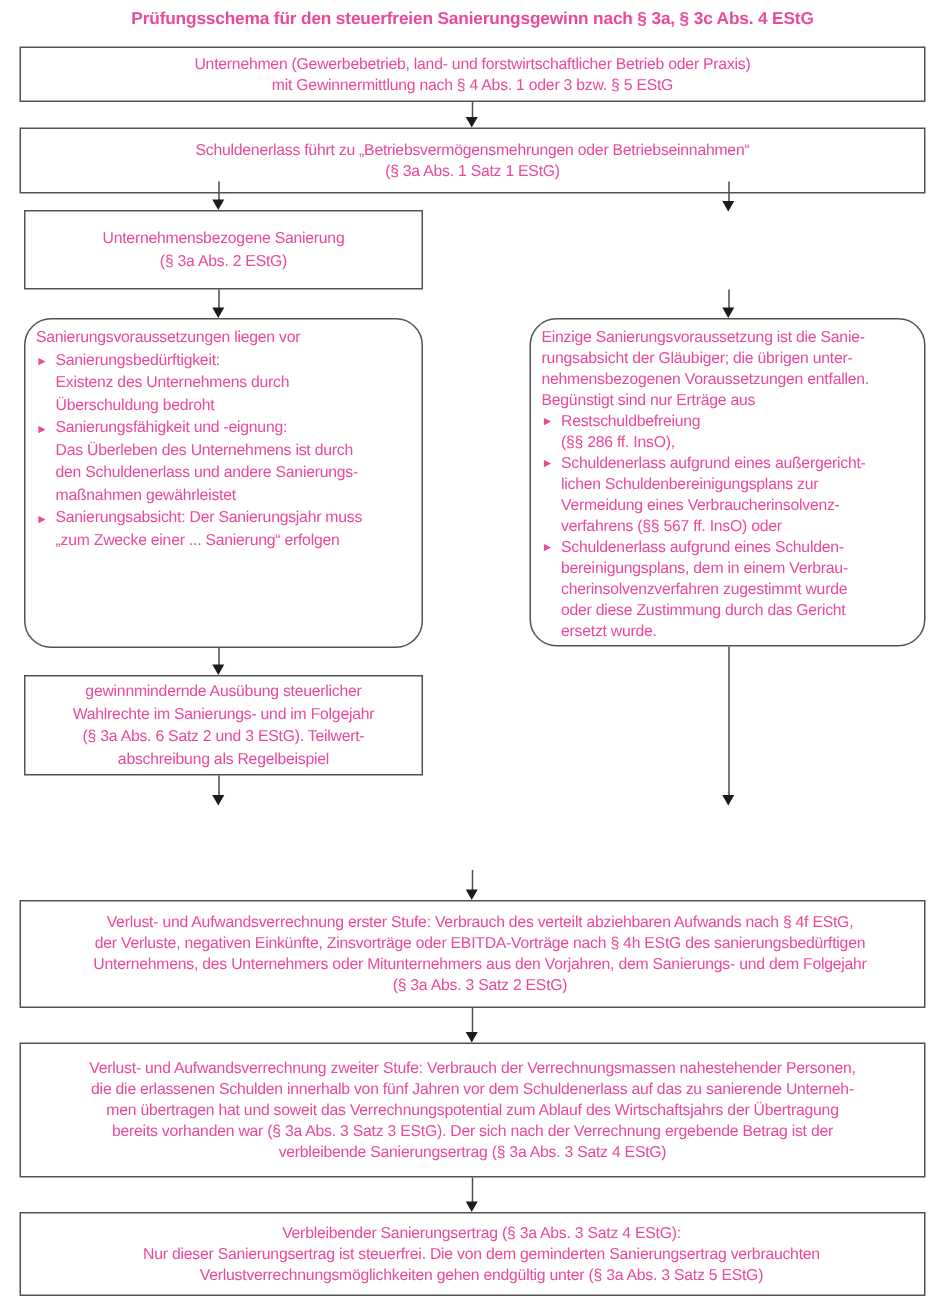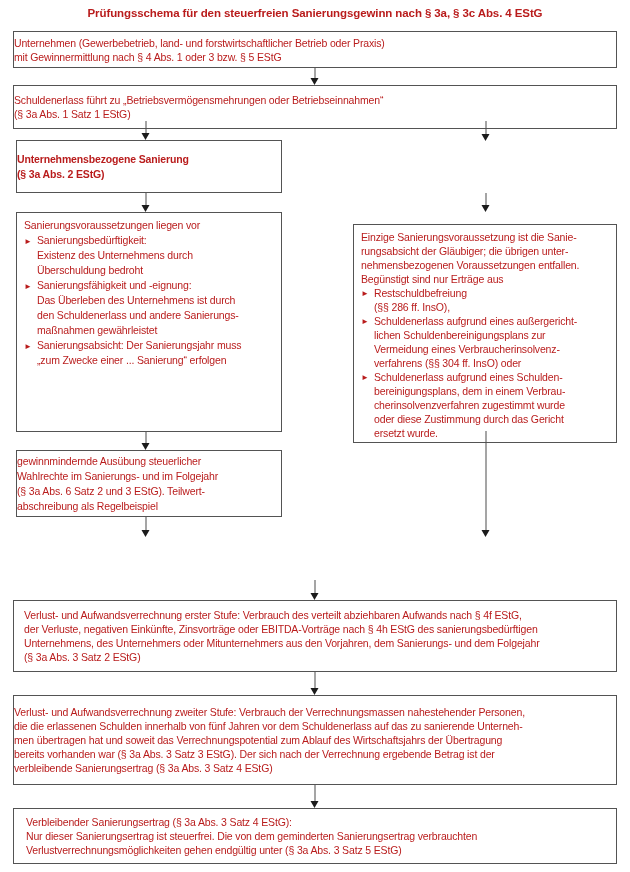--- a/index.html
+++ b/index.html
@@ -1,46 +1,46 @@
 <!DOCTYPE html>
 <html lang="de"><head>
 <meta charset="utf-8">
 <style>
   html,body { margin:0; padding:0; background:#ffffff; }
   .page {
     position:relative;
     width:630px; height:872px;
     background:#ffffff;
     font-family:"Liberation Sans", sans-serif;
-    color:#b91c1c;
+    color:#ec4899;
     overflow:hidden;
   }
   .title {
     position:absolute; left:0; top:7px; width:630px;
     text-align:center;
     font-size:11.5px; font-weight:bold;
     letter-spacing:-0.1px;
   }
   .box {
     position:absolute;
     box-sizing:border-box;
     border:1px solid #535353;
     background:#ffffff;
     font-size:10.5px;
     letter-spacing:-0.15px;
   }
   .center {
     display:flex; align-items:center; justify-content:center;
-    text-align:left;
+    text-align:center;
   }
   .center .txt { white-space:pre-line; width:100%; }
   .wide { left:13px; width:604px; line-height:14px; }
   .colL { left:16px;  width:266px; line-height:15px; }
   .colR { left:353px; width:264px; line-height:14px; }
-  .listbox { padding:5px 6px 22px 7px; }
+  .listbox { padding:5px 6px 22px 7px;border-radius:18px; }
   .intro { white-space:pre-line; }
   .bullet { display:flex; align-items:flex-start; }
   .marker { flex:none; width:13px; font-size:8px; line-height:inherit; transform:translateY(0.5px); }
   .btext { white-space:pre-line; flex:1 1 auto; }
   .arrow { position:absolute; width:9px; transform:translateX(-4.5px); }
   .arrow::before {
     content:""; position:absolute; left:4px; top:0; bottom:5px;
     width:1px; background:#4c4c4c;
   }
   .arrow::after {
@@ -64,21 +64,21 @@
   </div>
   <div class="arrow" style="left:315px; top:68px; height:17px;"></div>
 
   <div class="box wide center" style="top:85px; height:44px;">
     <div class="txt">Schuldenerlass führt zu „Betriebsvermögensmehrungen oder Betriebseinnahmen“
 (§ 3a Abs. 1 Satz 1 EStG)</div>
   </div>
   <div class="arrow" style="left:146px; top:121px; height:19px;"></div>
   <div class="arrow" style="left:486px; top:121px; height:20px;"></div>
 
-  <div class="box colL center" style="top:140px; height:53px;font-weight:bold;">
+  <div class="box colL center" style="top:140px; height:53px;">
     <div class="txt">Unternehmensbezogene Sanierung
 (§ 3a Abs. 2 EStG)</div>
   </div>
   <div class="arrow" style="left:146px; top:193px; height:19px;"></div>
   <div class="arrow" style="left:486px; top:193px; height:19px;"></div>
 
   <div class="box colL listbox" style="top:212px; height:220px;">
     <div class="intro">Sanierungsvoraussetzungen liegen vor</div>
     <div class="bullet">
       <span class="marker">►</span>
@@ -93,36 +93,36 @@
 den Schuldenerlass und andere Sanierungs-
 maßnahmen gewährleistet</div>
     </div>
     <div class="bullet">
       <span class="marker">►</span>
       <div class="btext">Sanierungsabsicht: Der Sanierungsjahr muss
 „zum Zwecke einer ... Sanierung“ erfolgen</div>
     </div>
   </div>
 
-  <div class="box colR listbox" style="top:224px; height:219px;">
+  <div class="box colR listbox" style="top:212px; height:219px;">
     <div class="intro">Einzige Sanierungsvoraussetzung ist die Sanie-
 rungsabsicht der Gläubiger; die übrigen unter-
 nehmensbezogenen Voraussetzungen entfallen.
 Begünstigt sind nur Erträge aus</div>
     <div class="bullet">
       <span class="marker">►</span>
       <div class="btext">Restschuldbefreiung
 (§§ 286 ff. InsO),</div>
     </div>
     <div class="bullet">
       <span class="marker">►</span>
       <div class="btext">Schuldenerlass aufgrund eines außergericht-
 lichen Schuldenbereinigungsplans zur
 Vermeidung eines Verbraucherinsolvenz-
-verfahrens (§§ 304 ff. InsO) oder</div>
+verfahrens (§§ 567 ff. InsO) oder</div>
     </div>
     <div class="bullet">
       <span class="marker">►</span>
       <div class="btext">Schuldenerlass aufgrund eines Schulden-
 bereinigungsplans, dem in einem Verbrau-
 cherinsolvenzverfahren zugestimmt wurde
 oder diese Zustimmung durch das Gericht
 ersetzt wurde.</div>
     </div>
   </div>

